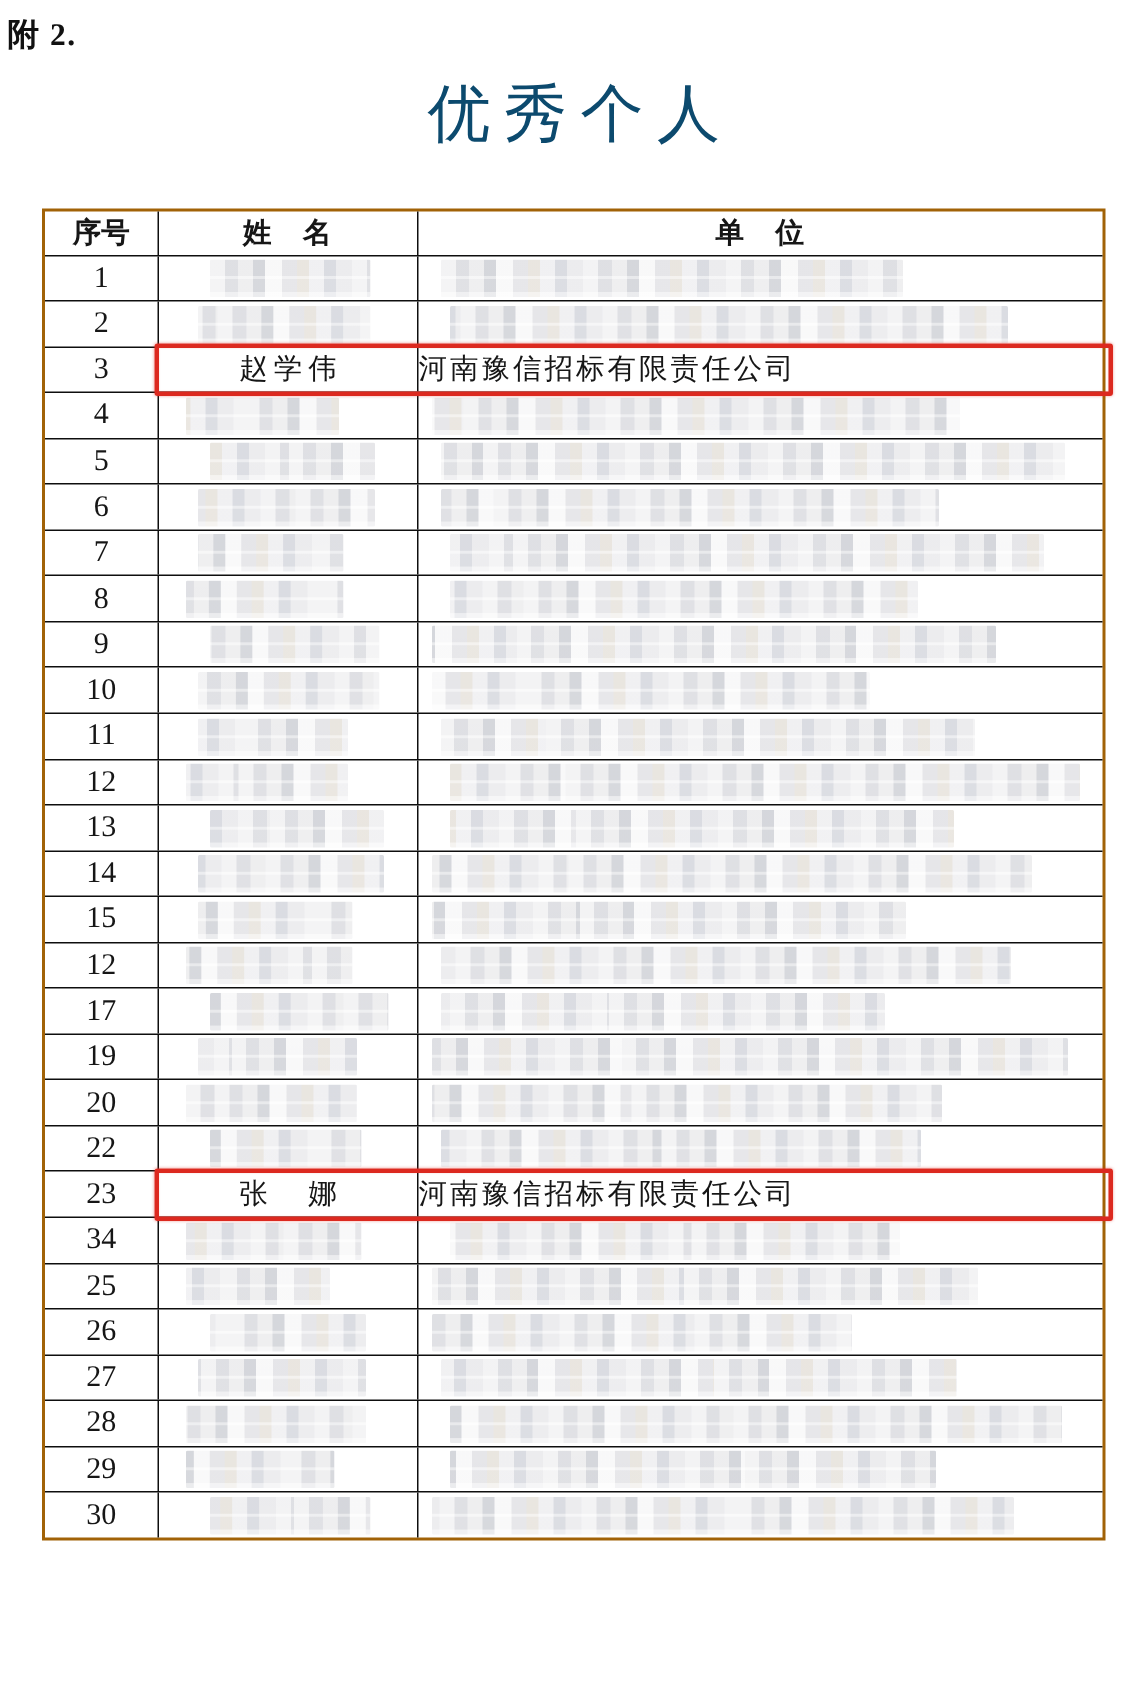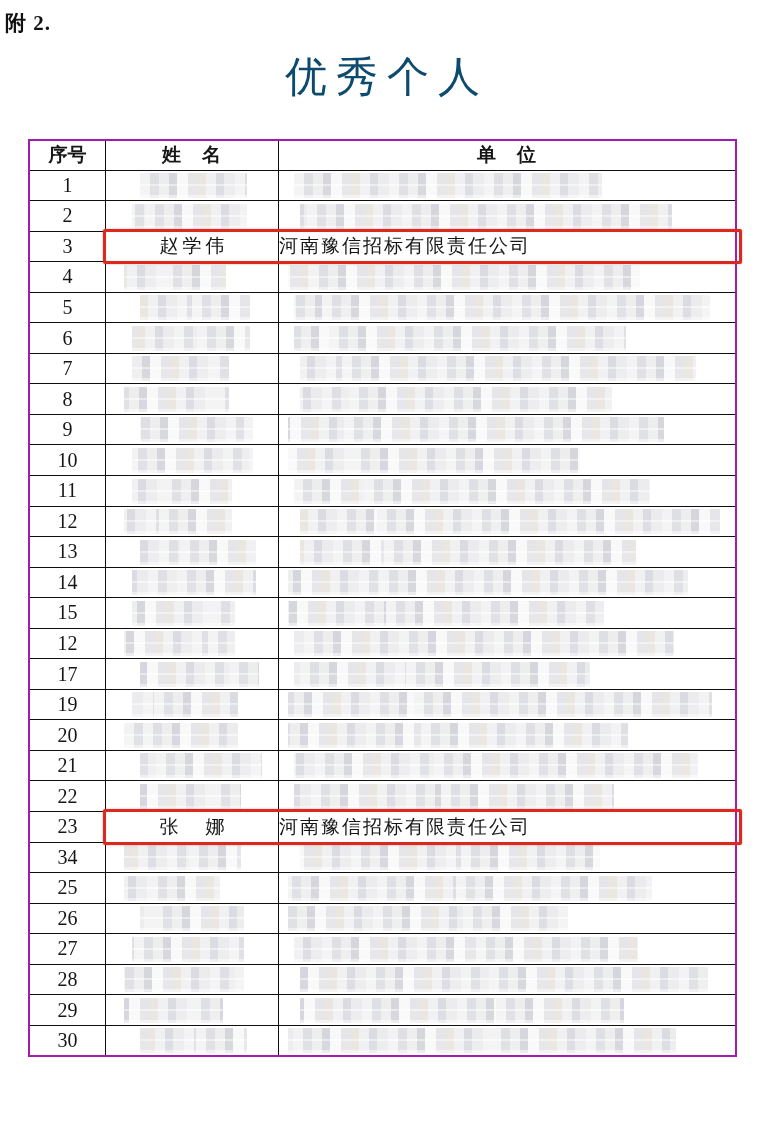--- a/index.html
+++ b/index.html
@@ -17,21 +17,21 @@
   }
   .title {
     position: absolute; top: 54px; left: 0; width: 100%;
     text-align: center;
     font-size: 42px; font-weight: 400; letter-spacing: 9px;
     color: #0c4a6e; text-indent: 9px; line-height: 1.1;
   }
   .table {
     position: absolute; left: 28px; top: 139px;
     width: 709px;
-    border: 2px solid #a21caf;
+    border: 2px solid #a16207;
     background: #fff;
   }
   .trow {
     position: relative;
     display: grid;
     grid-template-columns: 75px 173px 1fr;
     height: 30.55px;
     border-top: 1.5px solid #0e0e0e;
   }
   .trow.thead {
@@ -222,27 +222,20 @@
           <div class="mz" style="left: 258px; width: 424px; background-position-x: 126px;"></div>
         </div>
         <div class="trow">
           <div class="cell c-no">20</div>
           <div class="cell c-name"></div>
           <div class="cell c-unit"></div>
           <div class="mz" style="left: 94px; width: 114px; background-position-x: 247px;"></div>
           <div class="mz" style="left: 258px; width: 340px; background-position-x: 133px;"></div>
         </div>
         <div class="trow">
-          <div class="cell c-no">21</div>
-          <div class="cell c-name"></div>
-          <div class="cell c-unit"></div>
-          <div class="mz" style="left: 110px; width: 122px; background-position-x: 260px;"></div>
-          <div class="mz" style="left: 264px; width: 404px; background-position-x: 140px;"></div>
-        </div>
-        <div class="trow">
           <div class="cell c-no">22</div>
           <div class="cell c-name"></div>
           <div class="cell c-unit"></div>
           <div class="mz" style="left: 110px; width: 101px; background-position-x: 273px;"></div>
           <div class="mz" style="left: 264px; width: 320px; background-position-x: 147px;"></div>
         </div>
         <div class="trow">
           <div class="cell c-no">23</div>
           <div class="cell c-name">张　娜</div>
           <div class="cell c-unit">河南豫信招标有限责任公司</div>

